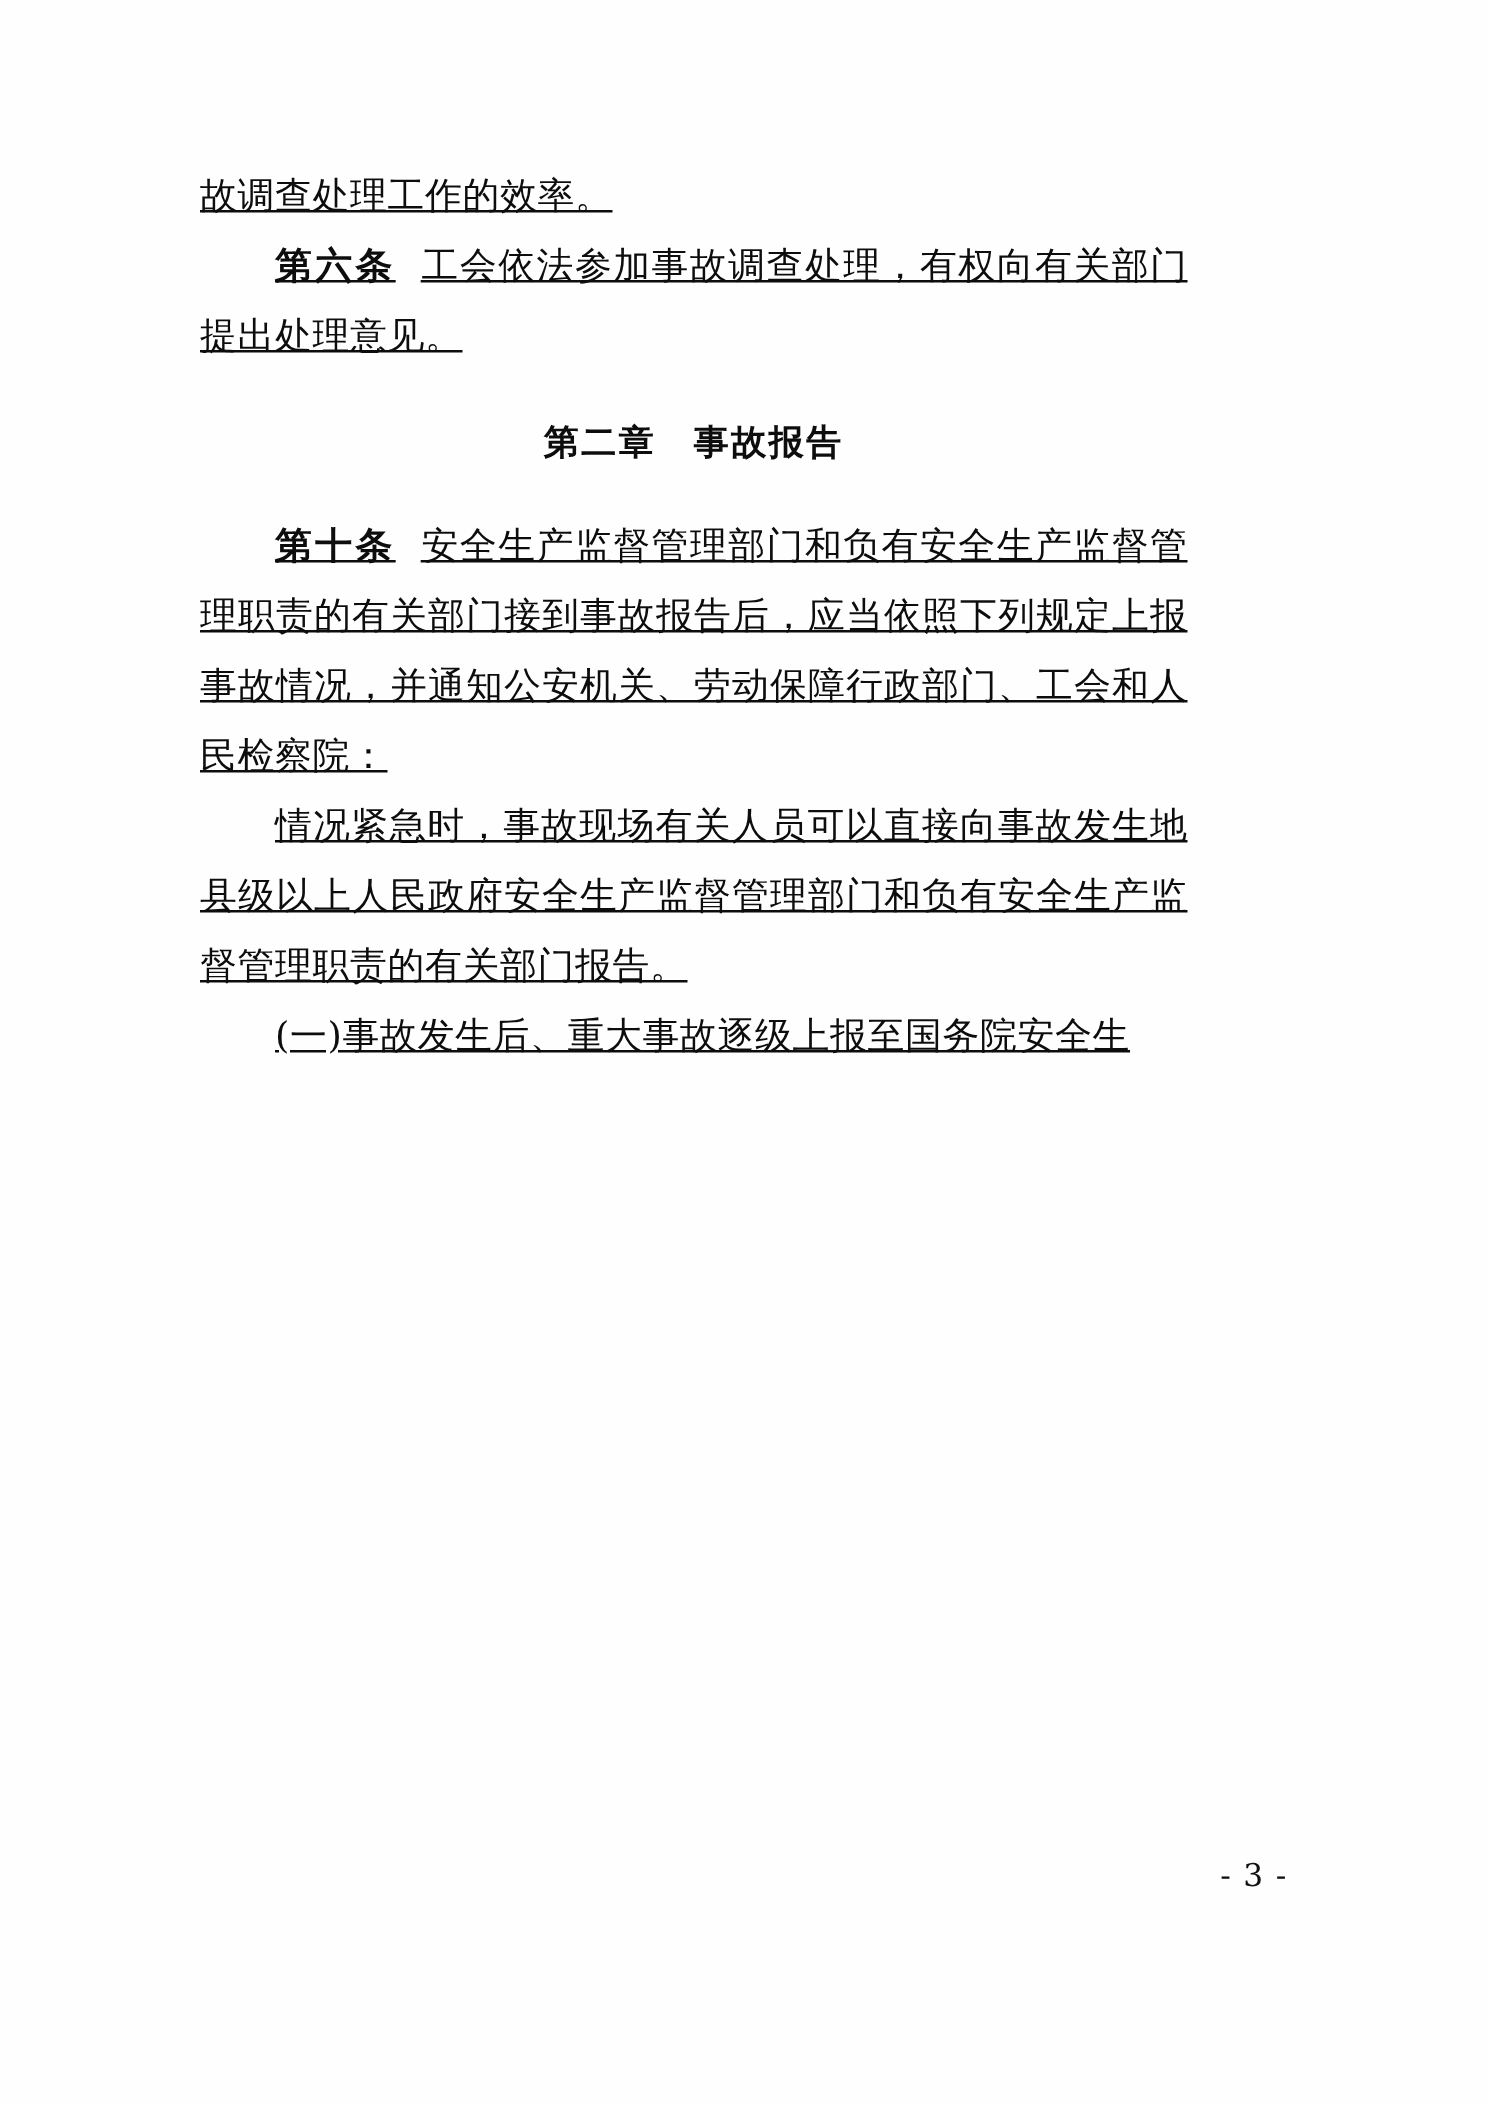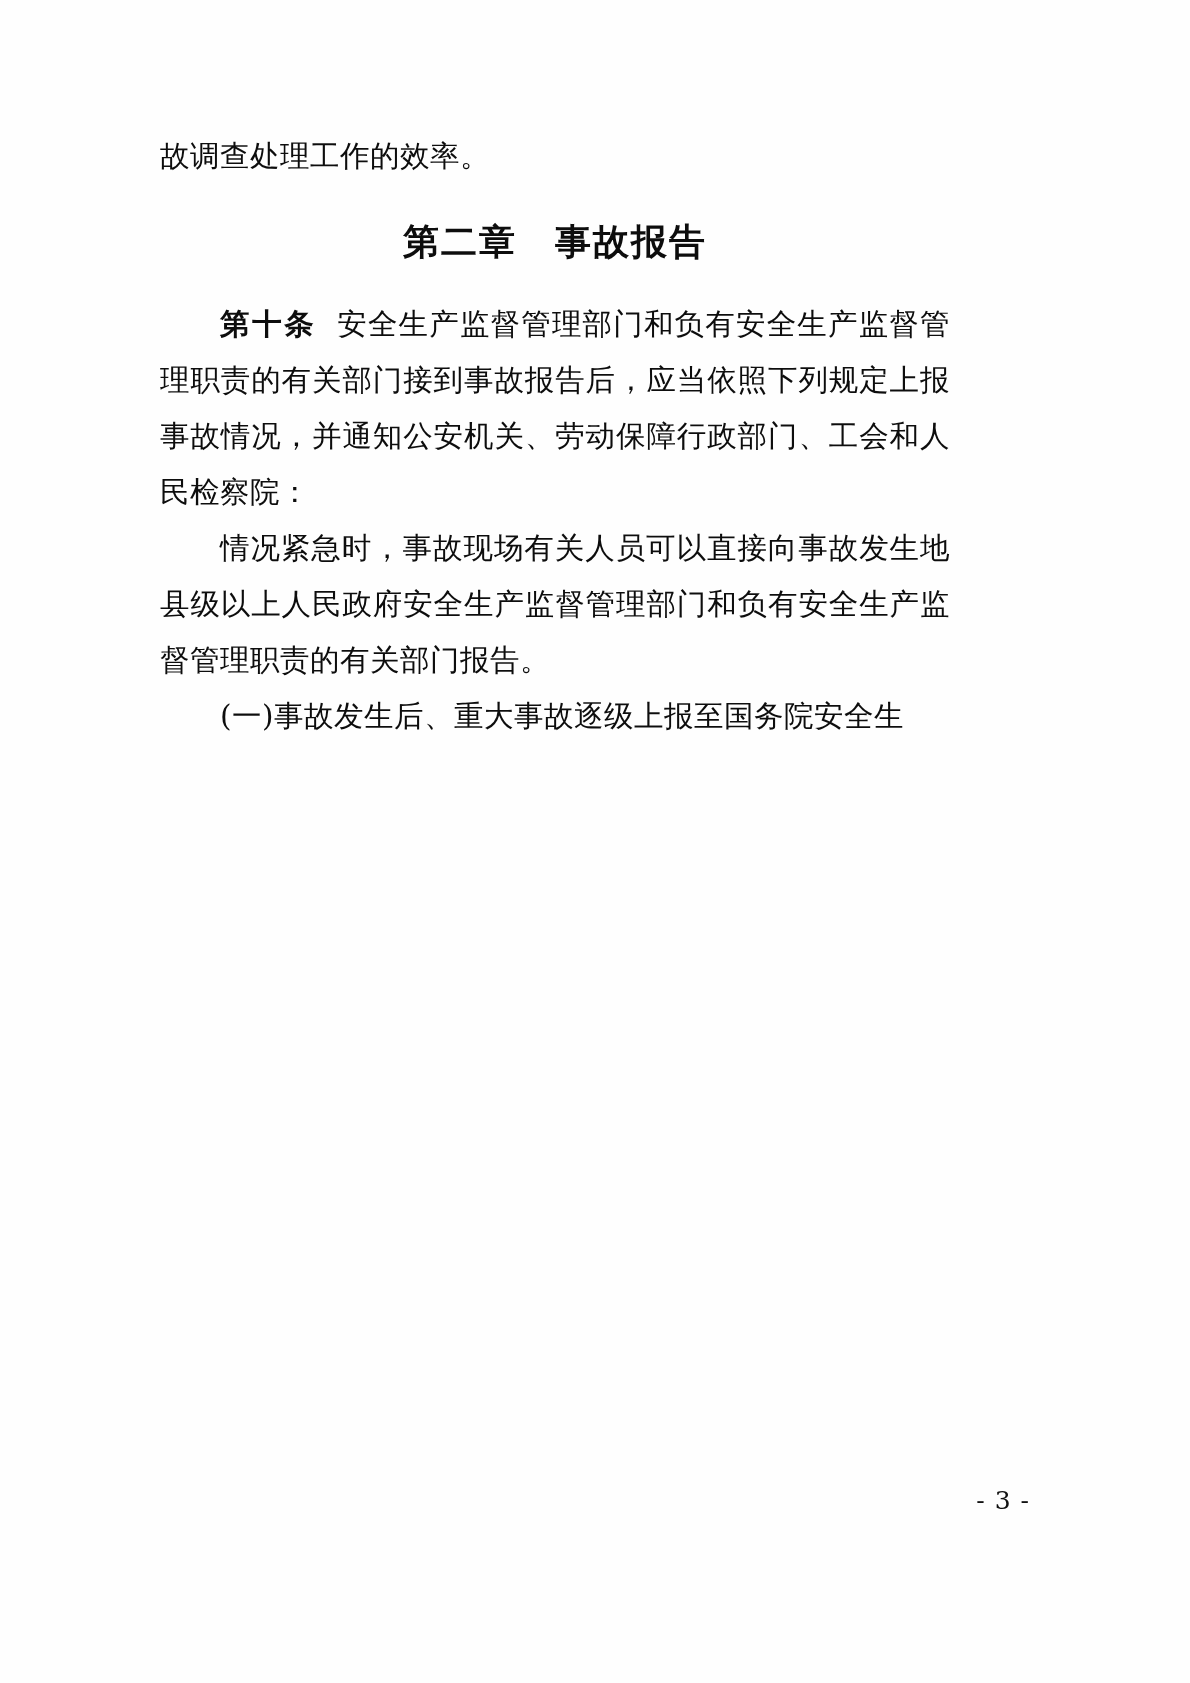--- a/index.html
+++ b/index.html
@@ -30,35 +30,36 @@
     width: 790px;
   }
   .para {
     font-size: 29.5px;
     line-height: 56px;
     text-align: justify;
     text-justify: inter-ideograph;
     letter-spacing: 0.5px;
     margin: 0 0 0 0;
     text-indent: 0;
+    text-decoration: underline;
   }
   .para.indent {
     text-indent: 60px;
   }
   .label {
     font-weight: bold;
     letter-spacing: 2px;
   }
   .label-gap {
     display: inline-block;
     width: 20px;
   }
   .chapter {
     text-align: center;
-    font-size: 36px;
+    font-size: 28px;
     font-weight: bold;
     letter-spacing: 2px;
     line-height: 56px;
     margin: 30px 0 26px 0;
     font-family: "DejaVu Sans", "Liberation Sans", sans-serif;
   }
   .pagenum {
     position: absolute;
     right: 160px;
     bottom: 168px;
@@ -69,20 +70,21 @@
   }
 </style>
 </head>
 <body>
 
 <div class="page">
   <div class="content">
 
     <p class="para"><span>故调查处理工作的效率。</span></p>
 
+    <p class="para indent"><span class="label">第六条</span><span class="label-gap"></span><span>工会依法参加事故调查处理，有权向有关部门提出处理意见。</span></p>
 
 
 
     <h2 class="chapter">第二章　事故报告</h2>
 
 
     <p class="para indent"><span class="label">第十条</span><span class="label-gap"></span><span>安全生产监督管理部门和负有安全生产监督管理职责的有关部门接到事故报告后，应当依照下列规定上报事故情况，并通知公安机关、劳动保障行政部门、工会和人民检察院：</span></p>
 
     <p class="para indent"><span>情况紧急时，事故现场有关人员可以直接向事故发生地县级以上人民政府安全生产监督管理部门和负有安全生产监督管理职责的有关部门报告。</span></p>
 

